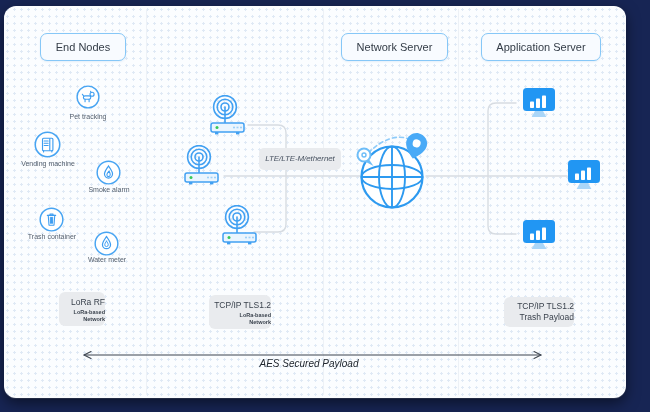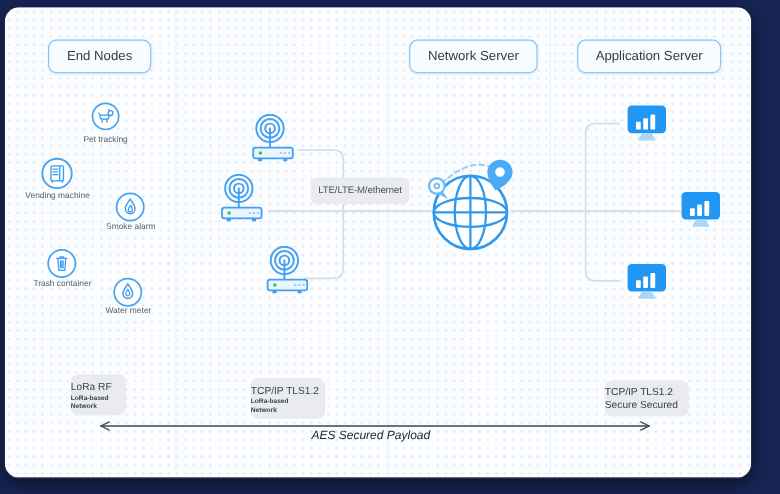--- a/index.html
+++ b/index.html
@@ -17,25 +17,25 @@
   .hdr{
     position:absolute;top:27px;height:26px;line-height:26px;
     background:#f8fbff;border:1px solid #86c7f7;border-radius:7px;
     text-align:center;font-size:11px;color:#333c47;
     box-shadow:0 1px 2px rgba(120,170,220,.18);
   }
   .devlabel{position:absolute;width:70px;text-align:center;font-size:7px;color:#55606e;}
   .pill{
     position:absolute;left:255px;top:142px;width:82px;height:22px;line-height:22px;
     background:#e9ebee;border-radius:5px;text-align:center;
-    font-size:8px;color:#4b5563;letter-spacing:-.1px;
+    font-size:8px;color:#4b5563;letter-spacing:-.1px;font-style:italic;
   }
   .graybox{
     position:absolute;background:#e9ebee;border-radius:6px;
-    text-align:left;color:#3a424d;margin-top:20px;
+    text-align:right;color:#3a424d;
   }
   .graybox .t1{font-size:8.5px;margin-top:5px;}
   .graybox .t2{font-size:5.5px;font-weight:bold;line-height:6.5px;margin-top:2px;}
   .graybox .t3{font-size:8.5px;line-height:10.5px;}
   .graybox.b4{padding-top:4px;}
   .arrowlabel{position:absolute;left:225px;top:352px;width:160px;text-align:center;font-size:10px;color:#20262e;font-style:italic;}
   svg{position:absolute;overflow:visible;}
   .abs{position:absolute;}
 </style>
 </head>
@@ -199,21 +199,21 @@
     <div class="graybox" style="left:205px;top:289px;width:62px;height:34px">
       <div class="t1">TCP/IP TLS1.2</div>
       <div class="t2">
         <div>LoRa-based</div>
         <div>Network</div>
       </div>
     </div>
 
     <div class="graybox b4" style="left:500px;top:291px;width:70px;height:26px">
       <div class="t3">TCP/IP TLS1.2</div>
-      <div class="t3">Secure Secured</div>
+      <div class="t3">Trash Payload</div>
     </div>
 
     <svg class="abs" style="left:68px;top:342px" width="475" height="14" viewBox="0 0 475 14">
       <g fill="none" stroke="#3d4550" stroke-width="1.1" stroke-linecap="round">
         <line x1="12" y1="7" x2="469" y2="7"></line>
         <path d="M12,7 L19,3.6 M12,7 L19,10.4"></path>
         <path d="M469,7 L462,3.6 M469,7 L462,10.4"></path>
       </g>
     </svg>
     <div class="arrowlabel">AES Secured Payload</div>

